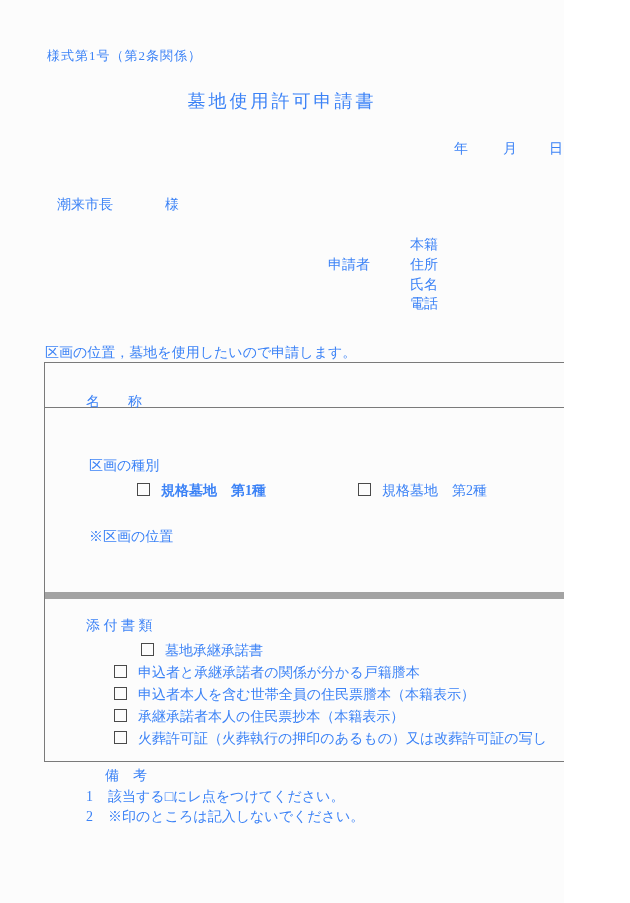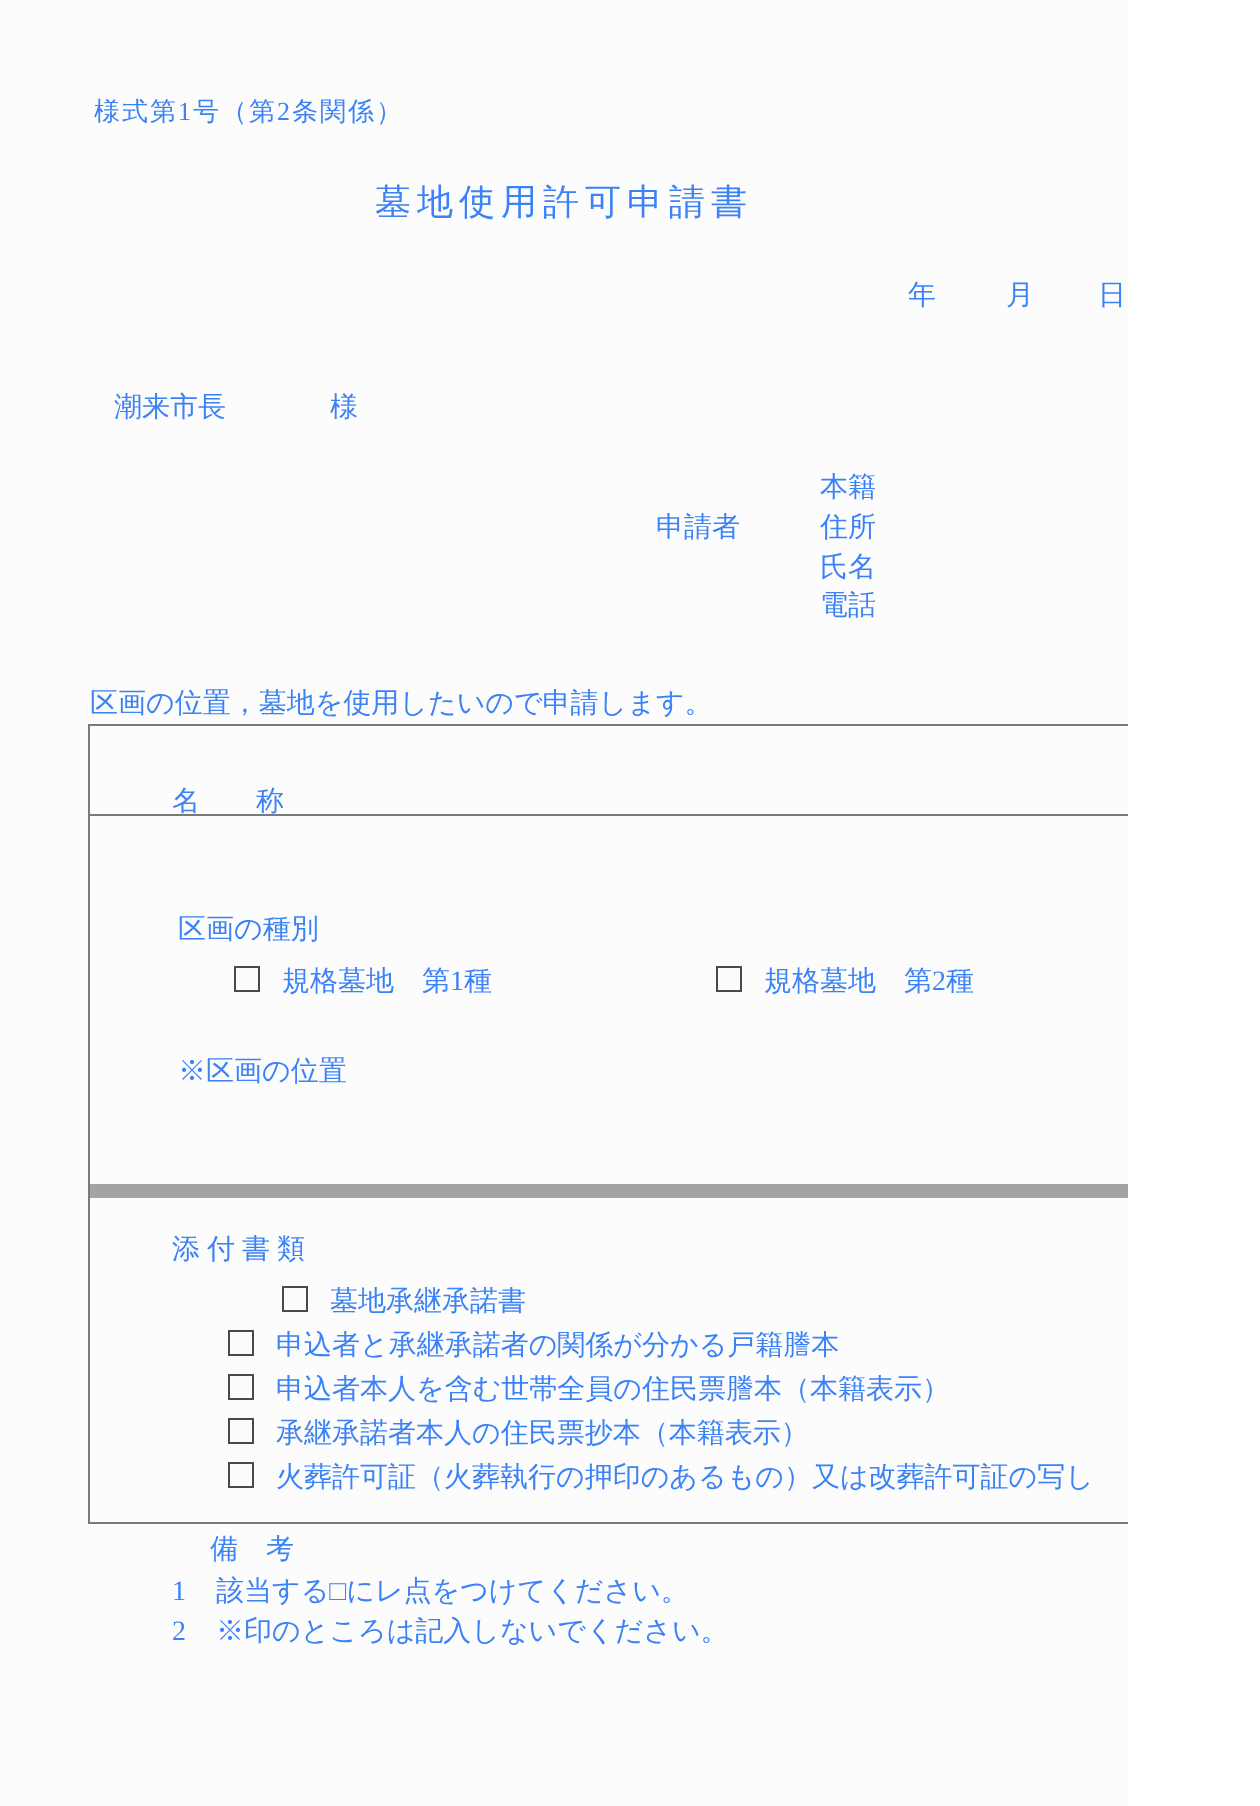--- a/index.html
+++ b/index.html
@@ -71,21 +71,21 @@
 
   <div class="table">
 
     <div class="row row-name">
       <span class="abs fs14" style="left:41px; top:15px;margin-top:16px;">名　　称</span>
     </div>
 
     <div class="row row-section">
       <span class="abs fs14" style="left:44px; top:50px;">区画の種別</span>
 
-      <span class="abs fs14" style="left:72px; top:75px;">
+      <span class="abs fs14" style="left:92px; top:75px;font-weight:bold;">
         <span class="checkbox"></span><span>規格墓地　第1種</span>
       </span>
 
       <span class="abs fs14" style="left:313px; top:75px;">
         <span class="checkbox"></span><span>規格墓地　第2種</span>
       </span>
 
       <span class="abs fs14" style="left:44px; top:121px;">※区画の位置</span>
     </div>
 

